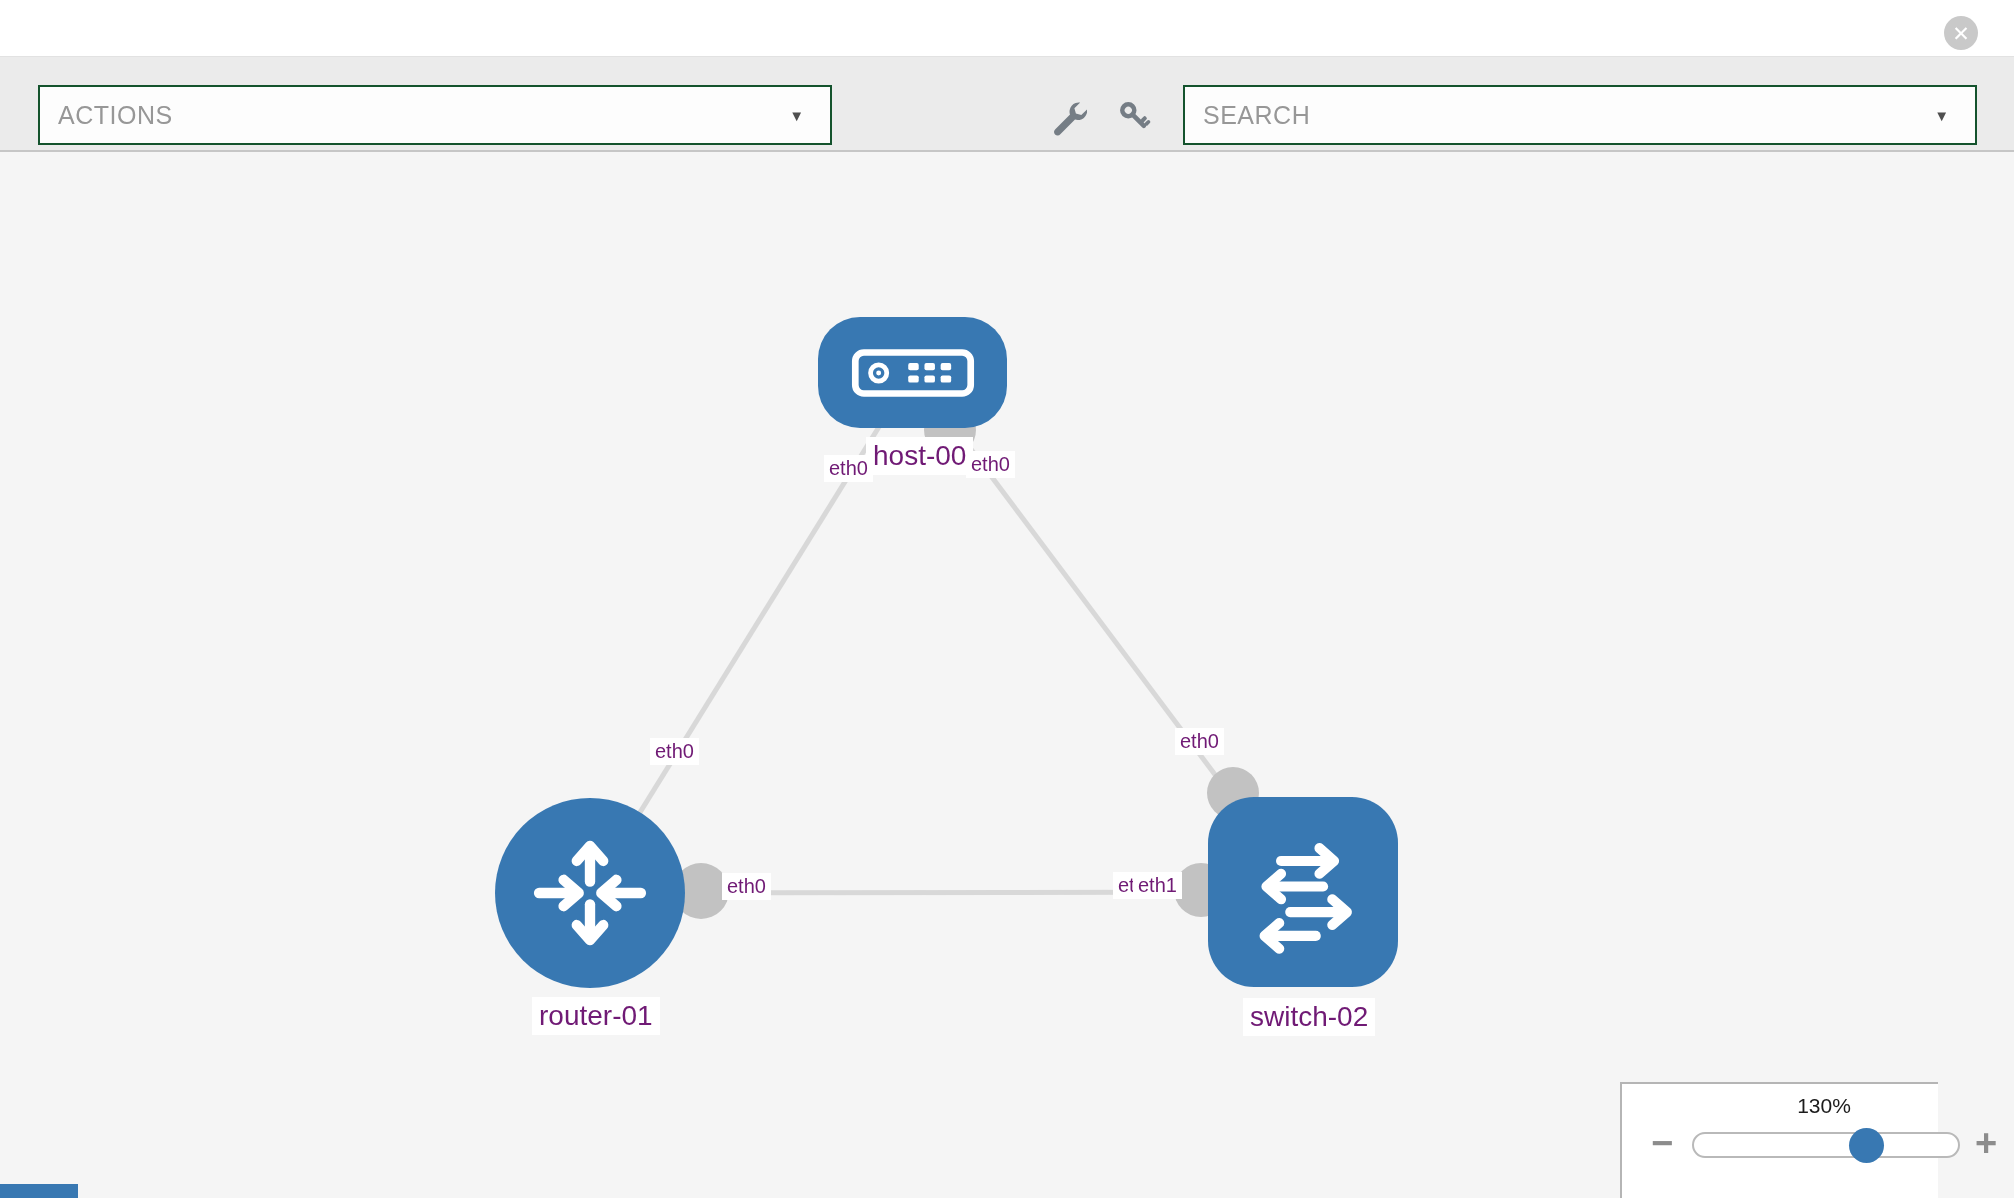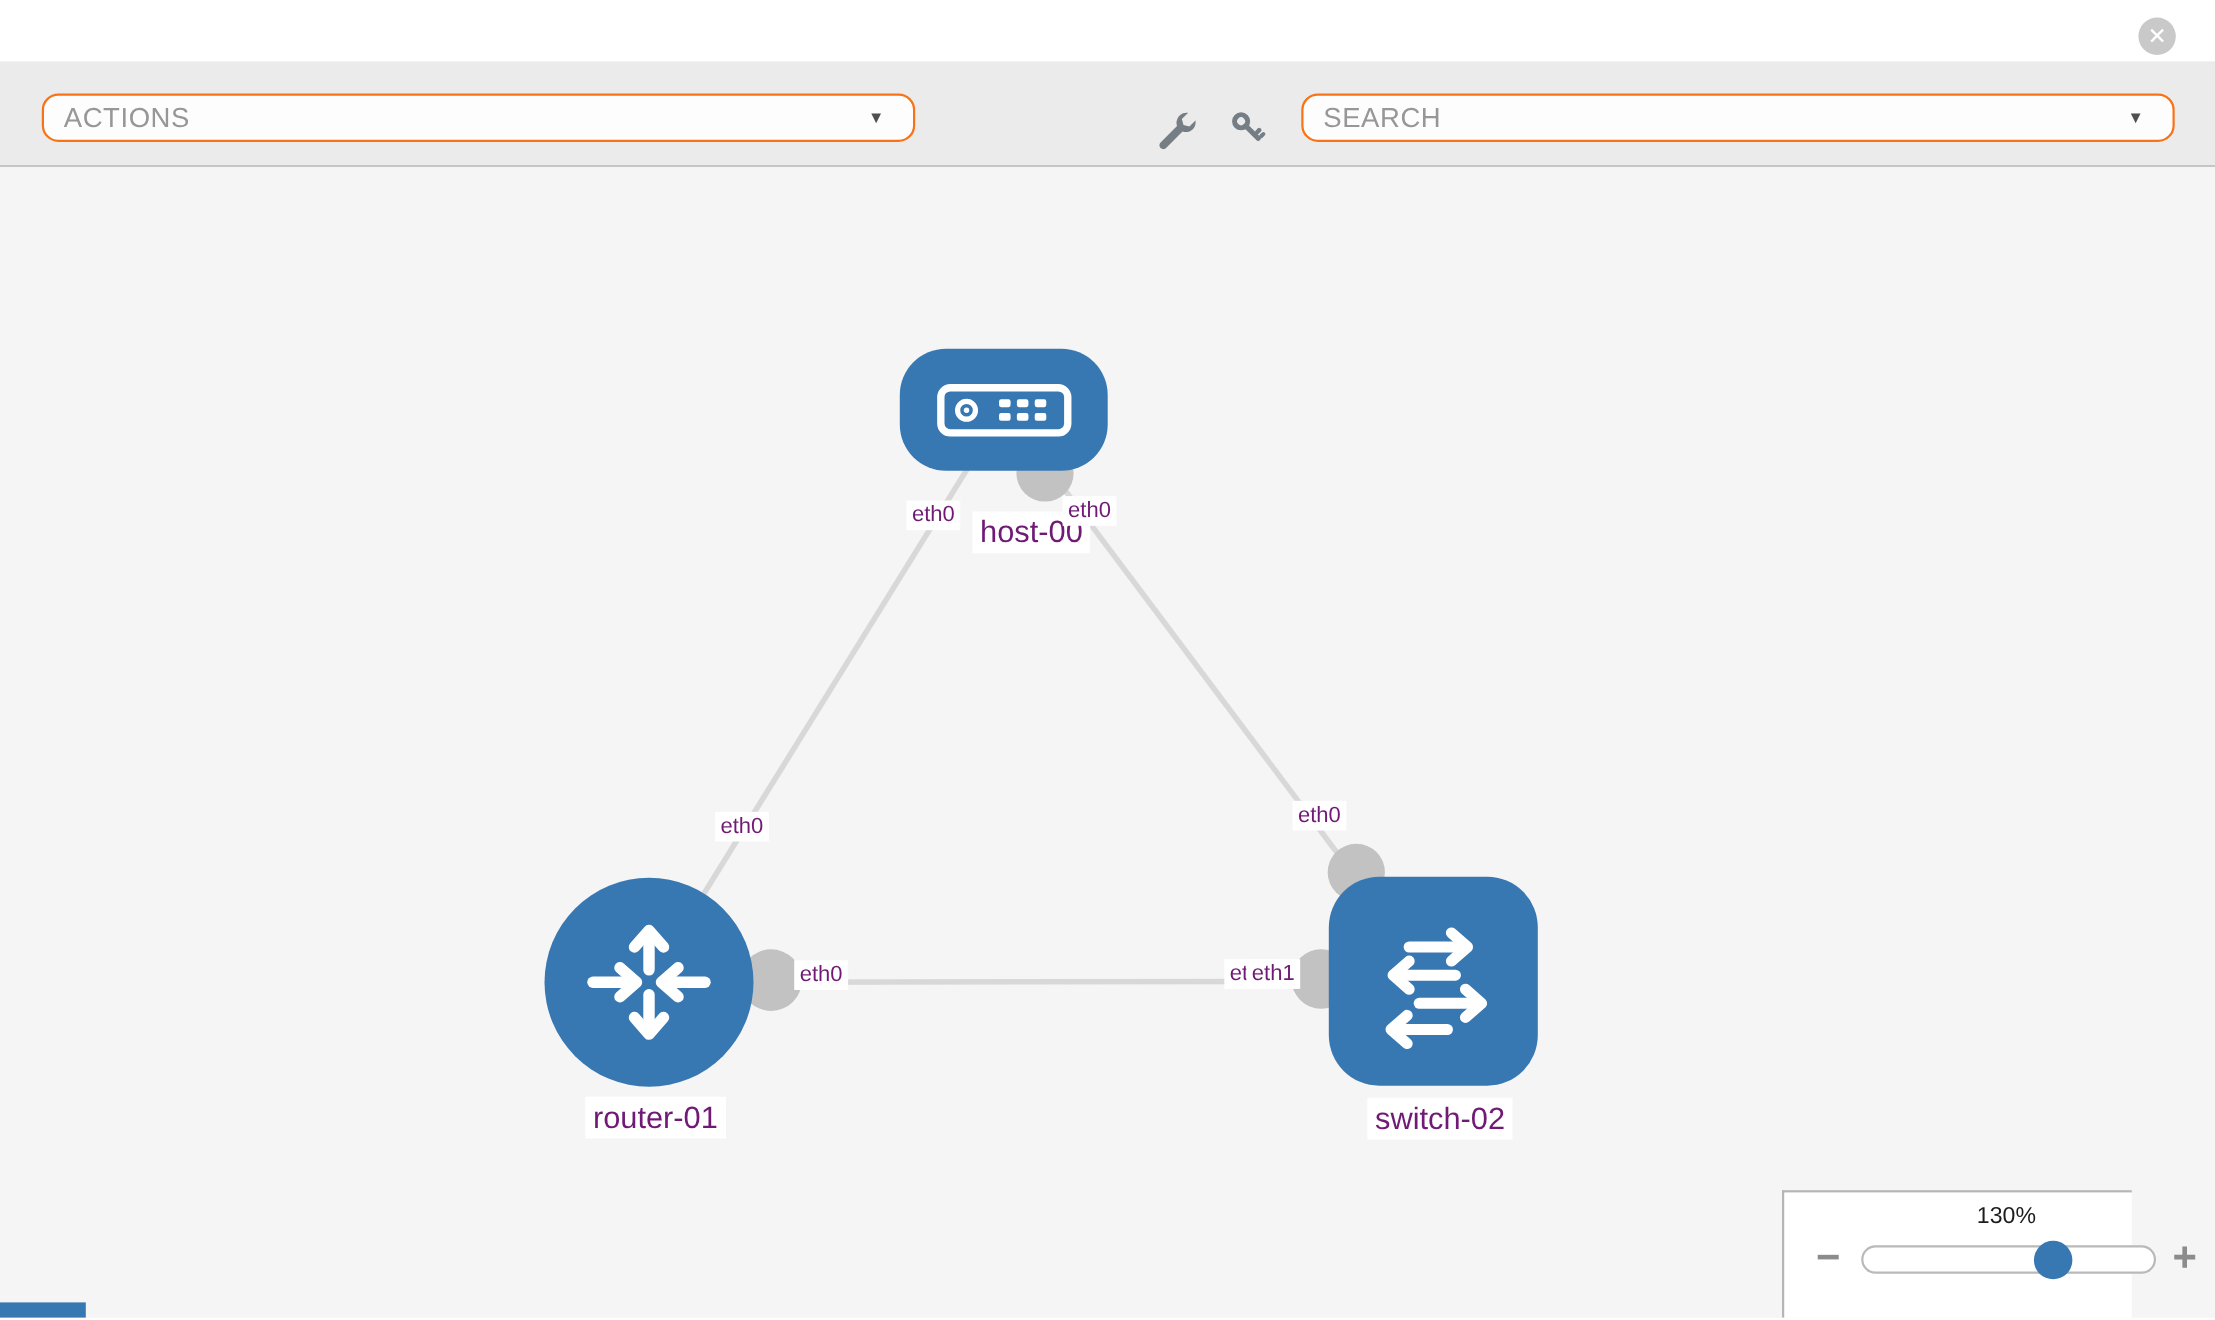--- a/index.html
+++ b/index.html
@@ -9,22 +9,22 @@
 
   
   .header { position:relative; height:57px; background:#fff; border-bottom:1px solid #e2e2e2; }
   .page-title { position:absolute; left:40px; top:17px; font-size:27px; font-weight:bold; color:#636363; letter-spacing:.2px; }
   .close-btn { position:absolute; right:36px; top:16px; width:34px; height:34px; border-radius:50%;
                background:#c9c9c9; display:flex; align-items:center; justify-content:center; cursor:pointer;
                color:#fff; font-size:21px; font-weight:bold; line-height:1; }
 
   
   .toolbar { position:relative; height:95px; background:#ebebeb; border-bottom:2px solid #c6c6c6; }
-  .dropdown { position:absolute; top:28px; height:44px; background:#fdfdfd; border:2px solid #f97316;
-              border-radius:15px; display:flex; align-items:center; cursor:pointer; }
+  .dropdown { position:absolute; top:28px; height:60px; background:#fdfdfd; border:2px solid #14532d;
+              border-radius:0; display:flex; align-items:center; cursor:pointer; }
   .dd-actions { left:38px;  width:794px; }
   .dd-search  { left:1183px; width:794px; }
   .dd-label { margin-left:18px; font-size:25px; color:#979797; letter-spacing:.5px; }
   .dd-caret { position:absolute; right:26px; top:50%; transform:translateY(-50%); font-size:15px; color:#4f4f4f; }
   .tool-icon-btn { position:absolute; top:60px; transform:translate(-50%,-50%); width:48px; height:48px;
                    display:flex; align-items:center; justify-content:center; cursor:pointer; }
   .btn-wrench { left:1068px; }
   .btn-key   { left:1135px; }
 
   
@@ -32,21 +32,21 @@
   .links-layer { position:absolute; left:0; top:0; }
   .node { position:absolute; background:#3878b2; display:flex; align-items:center; justify-content:center; cursor:pointer; }
   .node-host   { left:818px;  top:165px; width:189px; height:111px; border-radius:42px; }
   .node-router { left:495px;  top:646px; width:190px; height:190px; border-radius:50%; }
   .node-switch { left:1208px; top:645px; width:190px; height:190px; border-radius:46px; }
 
   .chip { position:absolute; background:#fff; color:#701a75; white-space:nowrap; }
   .node-label { font-size:28px; padding:3px 7px; }
   .iface { font-size:20px; padding:2px 5px; }
 
-  .lbl-host   { left:884px;  top:285px;margin-top:28px; }
+  .lbl-host   { left:866px;  top:285px; }
   .lbl-router { left:532px;  top:845px; }
   .lbl-switch { left:1243px; top:846px; }
 
   .if-host-l  { left:824px;  top:303px; }
   .if-host-r  { left:966px;  top:299px; }
   .if-mid-l   { left:650px;  top:586px; }
   .if-mid-r   { left:1175px; top:576px; }
   .if-rtr     { left:722px;  top:721px; }
   .if-sw-back { left:1113px; top:720px; z-index:5; }
   .if-sw-front{ left:1133px; top:720px; z-index:6; }

